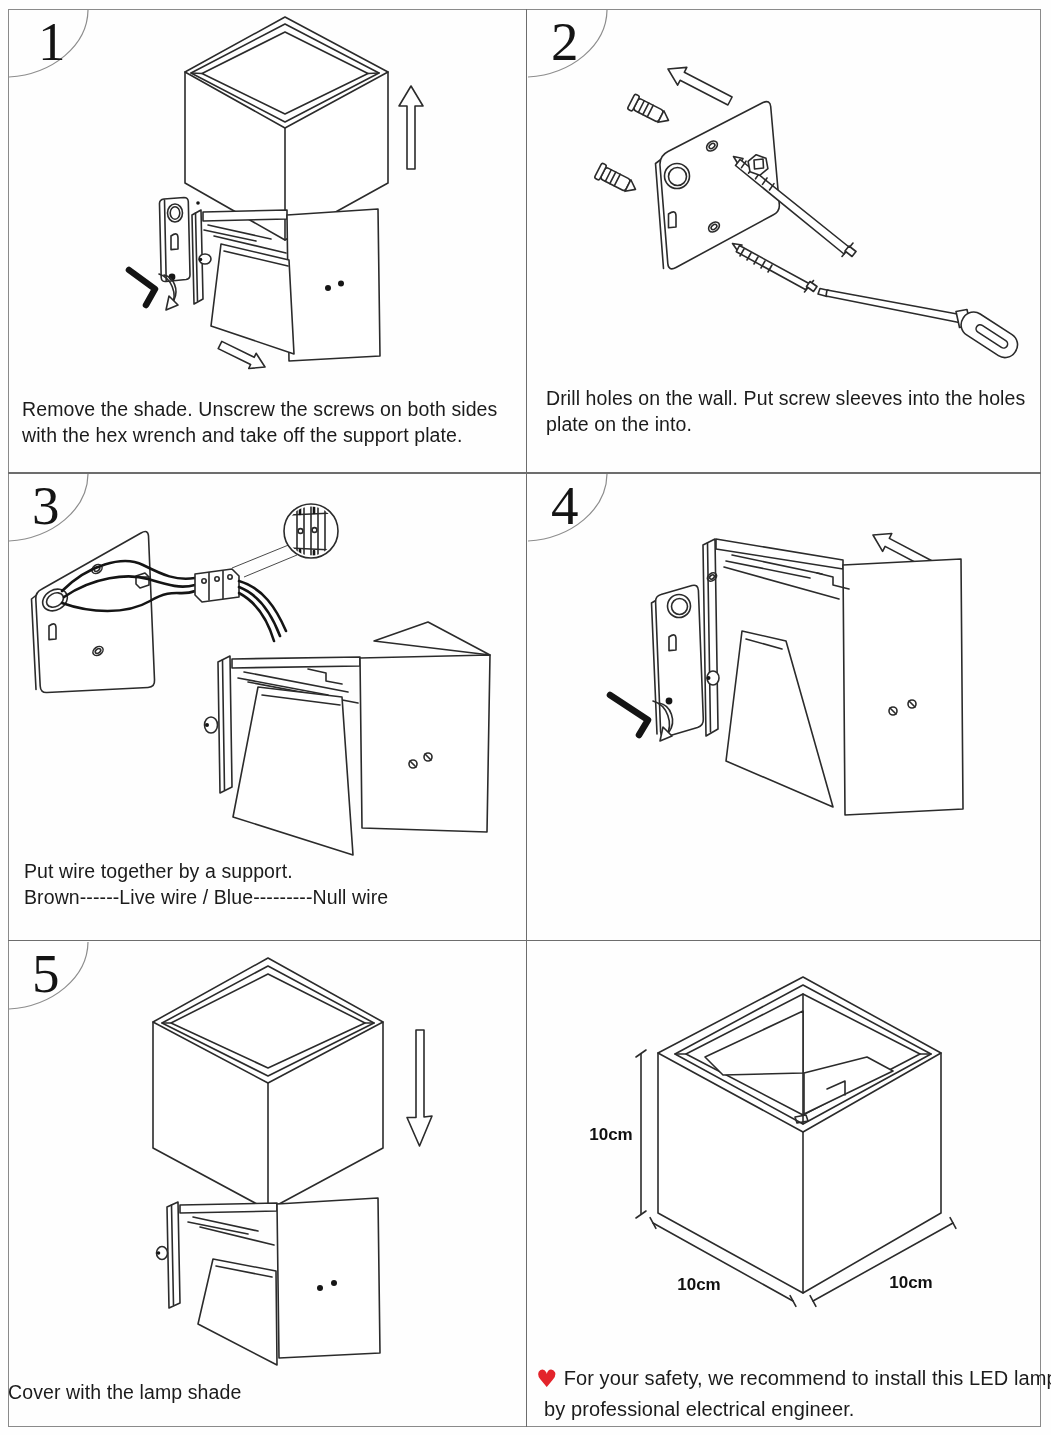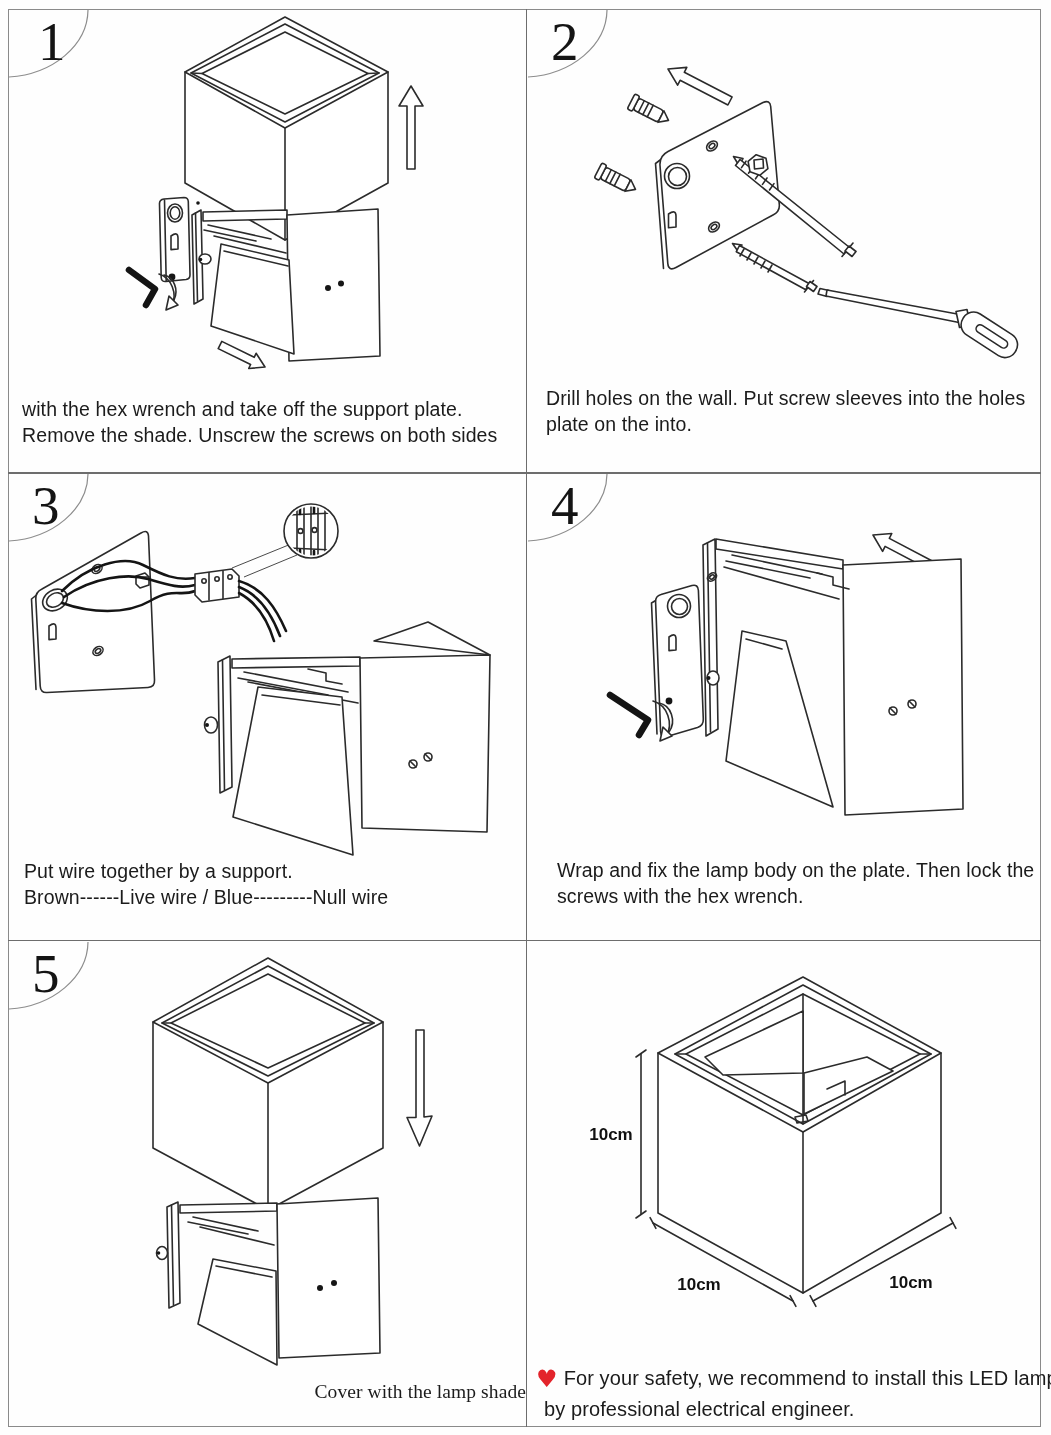--- a/index.html
+++ b/index.html
@@ -7,21 +7,21 @@
        font-family:"Liberation Sans",sans-serif;color:#1c1c1c;}
   #sheet{position:absolute;left:0;top:0;width:1051px;height:1435px;background:#fefefe;overflow:hidden;}
   .frame{position:absolute;left:8px;top:9px;width:1033px;height:1418px;
          border:1.4px solid #8a8a8a;box-sizing:border-box;}
   .vdiv{position:absolute;left:525.5px;top:9px;width:1.6px;height:1418px;background:#6d6d6d;}
   .hdiv{position:absolute;left:8px;width:1033px;height:1.6px;background:#6d6d6d;}
   .panel{position:absolute;}
   .num{position:absolute;left:24px;top:5px;font-family:"Liberation Serif","DejaVu Serif",serif;
        font-size:55px;line-height:1;color:#141414;}
   .caption{position:absolute;font-size:19.5px;line-height:26px;color:#1b1b1b;letter-spacing:.1px;white-space:nowrap;}
-  .caption.center{text-align:right;white-space:normal;font-family:Liberation Serif, serif;}
+  .caption.center{text-align:left;white-space:normal;}
   .heart{font-size:24px;vertical-align:-2px;padding-right:6px;font-family:"DejaVu Sans",sans-serif;}
   svg.art{position:absolute;left:0;top:0;display:block;}
   svg .ln{fill:none;stroke:#2b2b2b;stroke-width:1.6;stroke-linejoin:round;stroke-linecap:round;}
   svg .wf{fill:#ffffff;stroke:#2b2b2b;stroke-width:1.6;stroke-linejoin:round;}
   svg .blk{fill:#161616;stroke:none;}
   svg .wire{fill:none;stroke:#141414;stroke-width:2.6;stroke-linecap:round;}
   svg .thin{fill:none;stroke:#4a4a4a;stroke-width:1;}
   svg .curl{fill:none;stroke:#8d8d8d;stroke-width:1.2;}
   svg text.dim{font-family:"Liberation Sans",sans-serif;font-weight:bold;font-size:17px;fill:#111;}
 </style>
@@ -84,22 +84,22 @@
         <path class="ln" d="M151,265 A21,23 0 0 1 164,297"></path>
         <path class="ln" d="M156,266 A15,17 0 0 1 166,291"></path>
         <polygon class="wf" points="158,301 170,296 161,287"></polygon>
       </g>
       <g>
         <polygon class="wf" points="213.8,332.4 246.2,348.3 248.1,344.3 257,358 240.7,359.5 242.6,355.5 210.2,339.6"></polygon>
       </g>
     </svg>
     <div class="num" style="left:30px">1</div>
     <div class="caption" style="left:14px;top:387px">
+      <div>Remove the shade. Unscrew the screws on both sides</div>
       <div>with the hex wrench and take off the support plate.</div>
-      <div>Remove the shade. Unscrew the screws on both sides</div>
     </div>
   </section>
 
   <section class="panel" style="left:527px;top:9px;width:514px;height:463px">
     <svg class="art" width="514" height="463" viewBox="0 0 514 463">
       <path class="curl" d="M80,1 A86 68 0 0 1 1,68"></path>
       <g>
         <polygon class="wf" points="200.9,96 153.1,71.3 150.6,76.2 141,60 159.8,58.4 157.3,63.3 205.1,88"></polygon>
       </g>
       <g transform="rotate(27 125 103)">
@@ -310,24 +310,20 @@
       <g>
         <path d="M83,222 L121,247 L112,262" fill="none" stroke="#141414" stroke-width="6.5" stroke-linecap="round" stroke-linejoin="round"></path>
       </g>
       <g>
         <path class="ln" d="M126,228 A22,24 0 0 1 139,264"></path>
         <path class="ln" d="M132,230 A16,18 0 0 1 142,259"></path>
         <polygon class="wf" points="133,268 145,263 136,254"></polygon>
       </g>
     </svg>
     <div class="num">4</div>
-    <div class="caption" style="left:30px;top:384px">
-      <div>Wrap and fix the lamp body on the plate. Then lock the</div>
-      <div>screws with the hex wrench.</div>
-    </div>
   </section>
 
   <section class="panel" style="left:8px;top:941px;width:518px;height:486px">
     <svg class="art" width="518" height="486" viewBox="0 0 518 486">
       <path class="curl" d="M80,1 A86 68 0 0 1 1,68"></path>
       <g>
         <polygon class="wf" points="260,17 375,81 375,207 260,269 145,207 145,81"></polygon>
         <polyline class="ln" points="145,81 260,142 375,81"></polyline>
         <line class="ln" x1="260" y1="142" x2="260" y2="269"></line>
         <polygon class="ln" points="260,25 366,82 260,135 154,82"></polygon>

